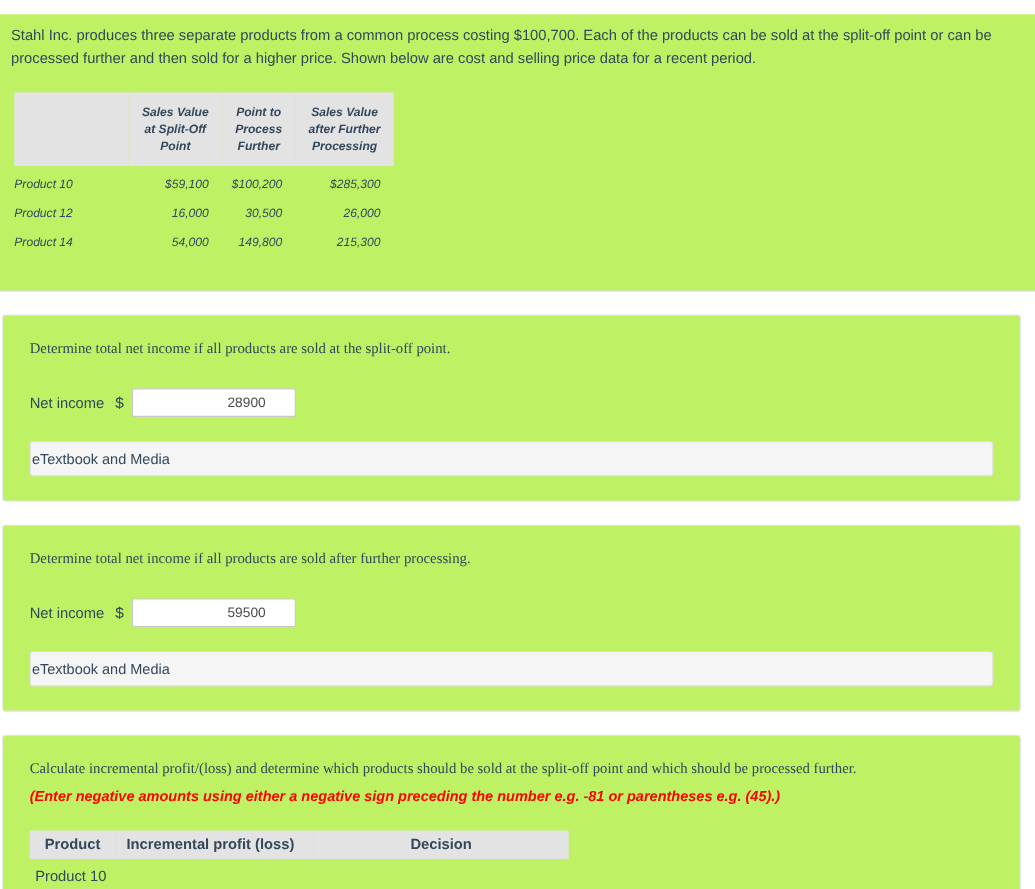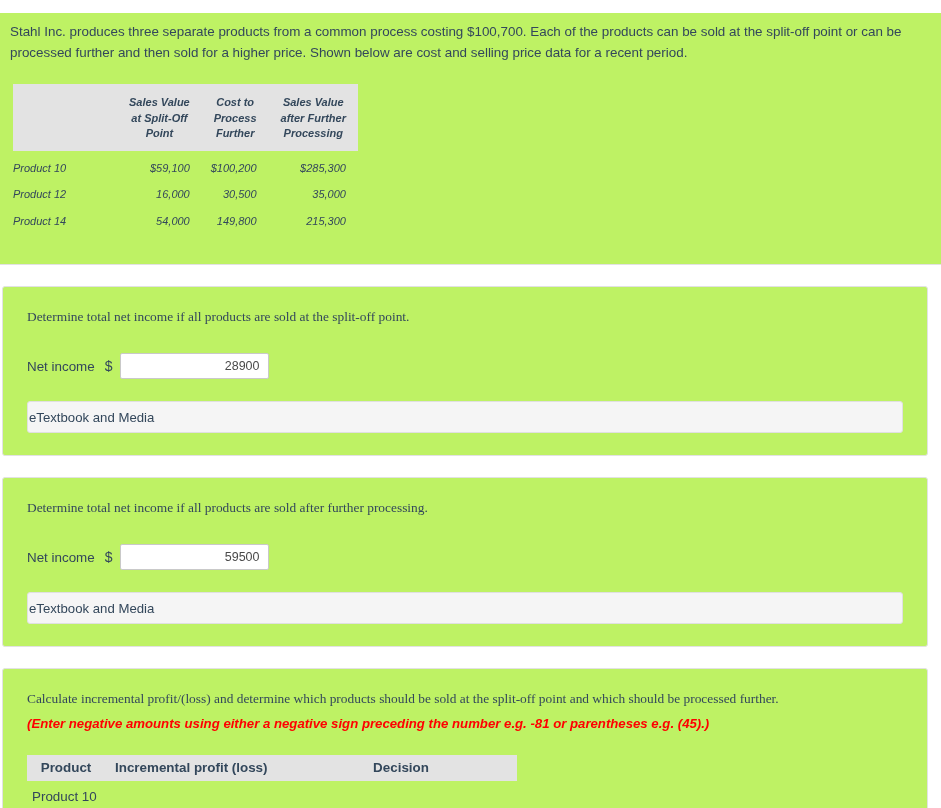--- a/index.html
+++ b/index.html
@@ -111,21 +111,21 @@
     margin-right: 7px;
     font-weight: normal;
   }
   input.txt {
     width: 149px;
     height: 26px;
     border: 1px solid #c9c9c9;
     border-radius: 2px;
     background: #fff;
     text-align: right;
-    padding: 0 8px;
+    padding: 0 26px;
     font-family: "Liberation Sans", sans-serif;
     font-size: 12.5px;
     color: #4a4a4a;
     outline: none;
   }
 
   
   .etext {
     background: #f5f5f5;
     border: 1px solid #e0e0e0;
@@ -178,21 +178,21 @@
     <table class="data-table">
       <thead>
         <tr>
           <th class="hdr-blank"></th>
           <th class="hdr-col">
             <span class="hdr-line">Sales Value</span>
             <span class="hdr-line">at Split-Off</span>
             <span class="hdr-line">Point</span>
           </th>
           <th class="hdr-col">
-            <span class="hdr-line">Cost to</span>
+            <span class="hdr-line">Point to</span>
             <span class="hdr-line">Process</span>
             <span class="hdr-line">Further</span>
           </th>
           <th class="hdr-col">
             <span class="hdr-line">Sales Value</span>
             <span class="hdr-line">after Further</span>
             <span class="hdr-line">Processing</span>
           </th>
         </tr>
       </thead>
@@ -200,21 +200,21 @@
         <tr>
           <td class="rowlabel">Product 10</td>
           <td class="num">$59,100</td>
           <td class="num">$100,200</td>
           <td class="num">$285,300</td>
         </tr>
         <tr>
           <td class="rowlabel">Product 12</td>
           <td class="num">16,000</td>
           <td class="num">30,500</td>
-          <td class="num">35,000</td>
+          <td class="num">26,000</td>
         </tr>
         <tr>
           <td class="rowlabel">Product 14</td>
           <td class="num">54,000</td>
           <td class="num">149,800</td>
           <td class="num">215,300</td>
         </tr>
       </tbody>
     </table>
     <div style="height:30px"></div>

